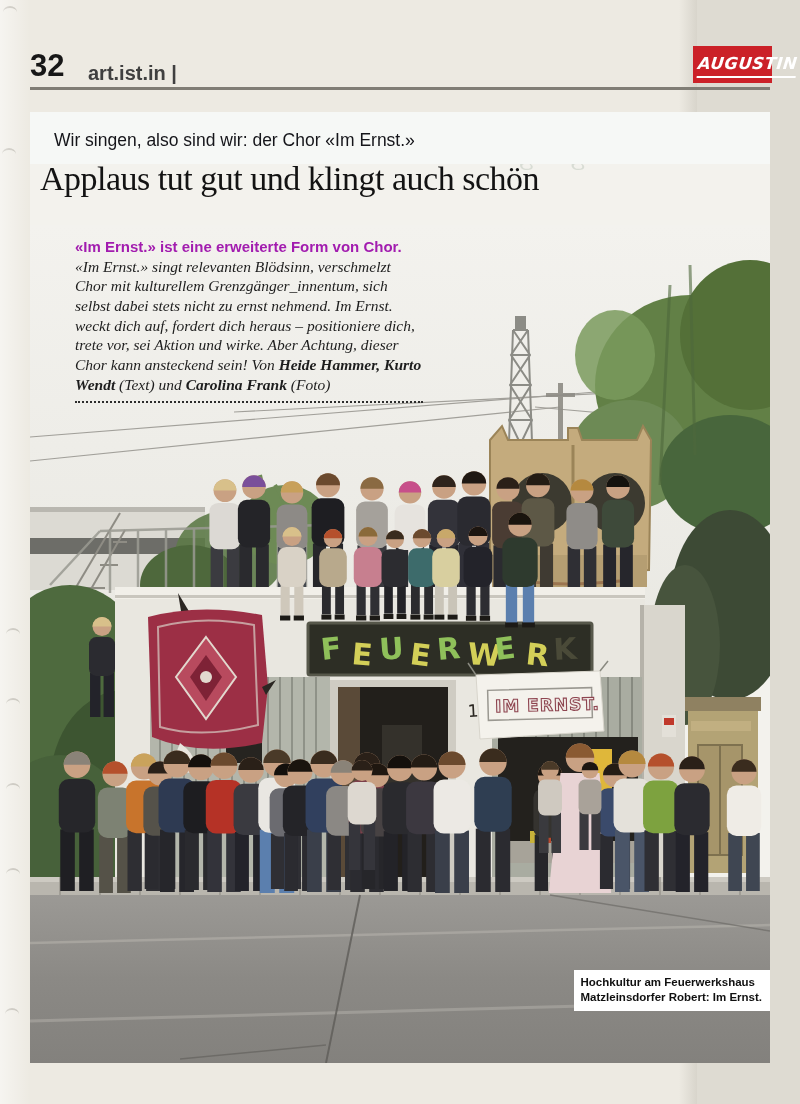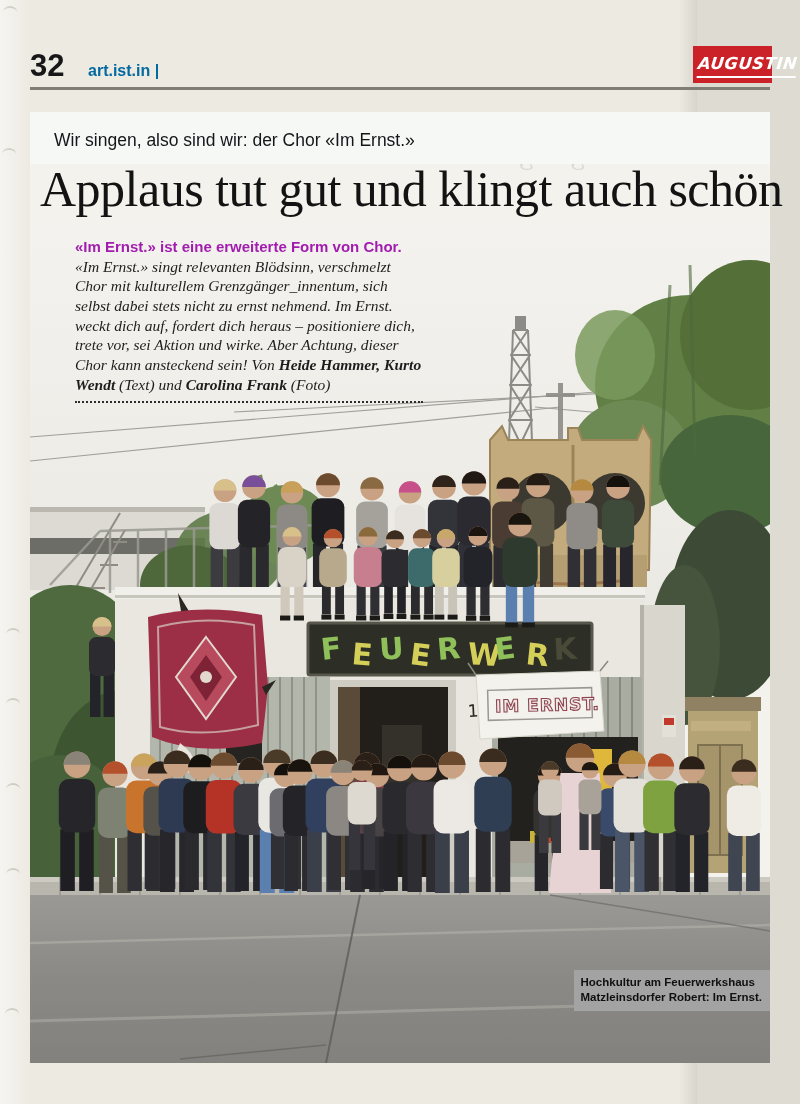--- a/index.html
+++ b/index.html
@@ -8,47 +8,47 @@
   .page::before{content:"";position:absolute;right:0;top:0;width:18px;height:100%;
     background:linear-gradient(to right,rgba(0,0,0,0),rgba(120,115,100,0.18));}
   .page::after{content:"";position:absolute;left:0;top:0;width:30px;height:100%;
     background:linear-gradient(to right,rgba(255,255,255,0.5),rgba(255,255,255,0));}
   
   .mark{position:absolute;width:14px;height:8px;border-top:2px solid #a9a59a;border-radius:50%/60% 60% 0 0;opacity:.7;}
   
   .field{position:absolute;left:30px;top:112px;width:740px;height:951px;background:#f3f2ed;}
   
   .pagenum{position:absolute;left:30px;top:48px;font-size:31px;font-weight:bold;color:#171717;letter-spacing:0;}
-  .section{position:absolute;left:88px;top:62px;font-size:16px;color:#0369a1;font-weight:bold;}
+  .section{position:absolute;left:88px;top:62px;font-size:20px;color:#404040;font-weight:bold;}
   .rule{position:absolute;left:30px;top:87px;width:740px;height:3px;background:#807d75;}
   .logo{position:absolute;left:694px;top:47px;width:77px;height:35px;background:#cb2128;display:flex;box-shadow:0 0 0 1px #cb2128;}
   .logo-name{flex:1;color:#fff;font-style:italic;font-weight:bold;font-size:16.5px;display:flex;align-items:center;
     justify-content:center;transform:skewX(-6deg);border-bottom:2px solid #fff;margin:3px 2px 4px 4px;letter-spacing:.5px;
     font-family:"DejaVu Sans",sans-serif;}
   .logo-issue{width:14px;color:#fff;font-size:10px;font-weight:bold;writing-mode:vertical-rl;transform:rotate(180deg);
     display:flex;align-items:center;justify-content:center;border-left:1.5px solid #fff;}
   
   .kickerbar{position:absolute;left:30px;top:112px;width:740px;height:52px;background:#f6f8f6;}
   .kicker{position:absolute;left:54px;top:130px;font-size:17.5px;color:#15151a;}
   .headline{position:absolute;left:40px;top:160px;width:730px;font-family:"Liberation Serif",serif;
-    font-size:50px;color:#131313;letter-spacing:-.5px;white-space:nowrap;}
+    font-size:34px;color:#131313;letter-spacing:-.5px;white-space:nowrap;}
   
   .lead{position:absolute;left:75px;top:237px;width:348px;font-family:"Liberation Serif",serif;
     font-size:15.5px;line-height:1.27;color:#1d1d1d;z-index:5;padding-bottom:7px;border-bottom:2.5px dotted #2c2c2c;}
   .lead-intro{font-family:"Liberation Sans",sans-serif;font-style:normal;font-weight:bold;color:#a21caf;font-size:15px;}
   .lead i{font-style:italic;}
   .lead b{font-weight:bold;font-style:italic;}
   
   .bleed{position:absolute;transform:scaleX(-1);color:#5d7290;white-space:nowrap;pointer-events:none;}
   .bleed.serifbig{font-family:"Liberation Serif",serif;color:#7d927d;}
   .bleed.par{font-family:"Liberation Serif",serif;color:#6f7a6f;}
   
   .photo{position:absolute;left:30px;top:225px;width:740px;height:838px;z-index:1;}
   .photo svg{display:block;}
-  .caption{position:absolute;right:0px;top:745px;background:#a3a3a3;color:#101010;font-weight:bold;
+  .caption{position:absolute;right:0px;top:745px;background:#ffffff;color:#101010;font-weight:bold;
     font-size:11.5px;line-height:1.3;padding:5px 8px 6px 7px;z-index:6;}
 </style>
 </head>
 <body>
 
 <div class="page">
 
   <div class="mark" style="left:3px;top:6px;"></div>
   <div class="mark" style="left:2px;top:148px;"></div>
   <div class="mark" style="left:6px;top:628px;"></div>

